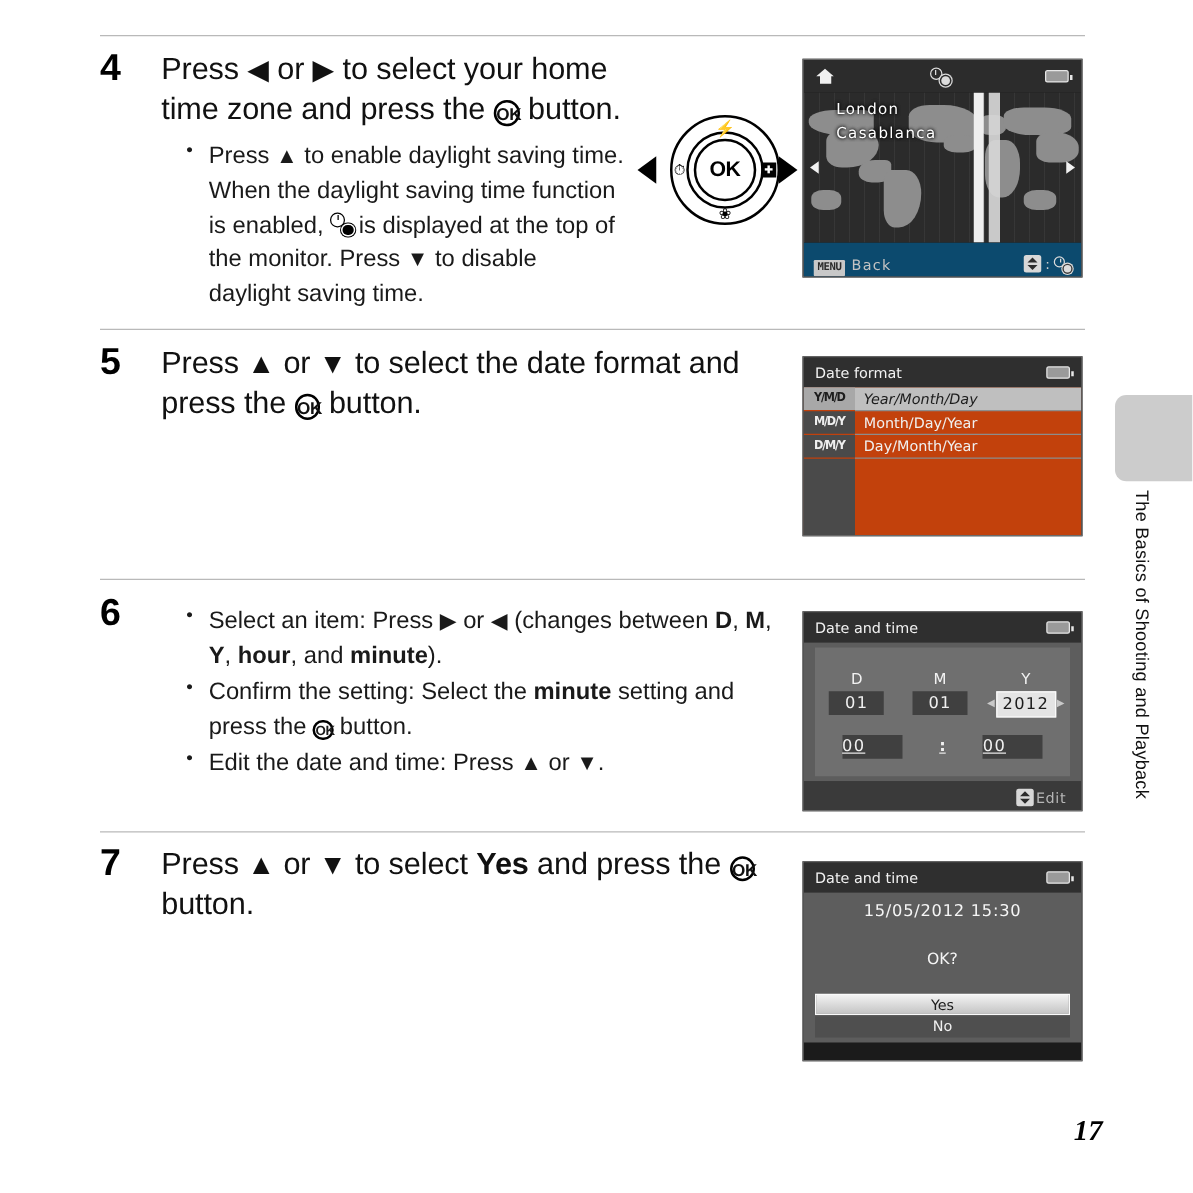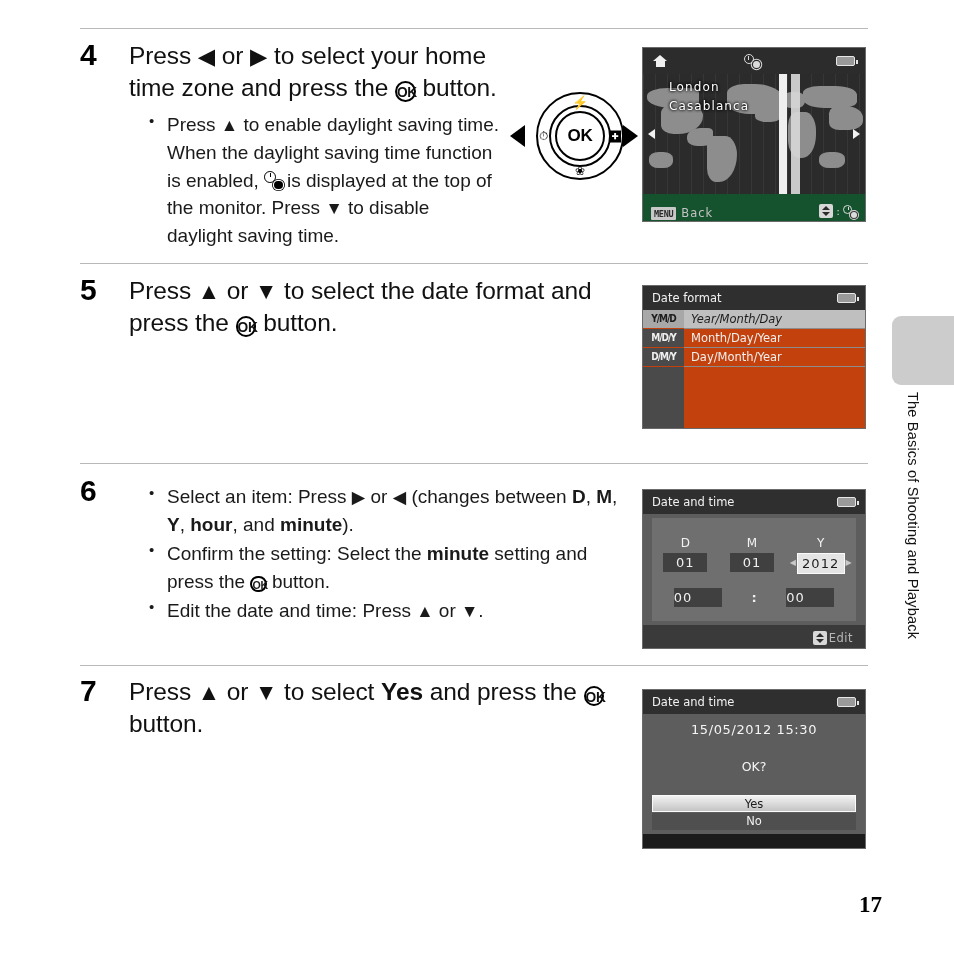--- a/index.html
+++ b/index.html
@@ -170,21 +170,21 @@
     position:absolute; left:26px; font-size:12px; color:#ffffff;
     letter-spacing:1.1px; text-shadow:0 0 3px #000, 0 0 3px #000;
   }
   .wm-arrow {
     position:absolute; top:50%; transform:translateY(-50%);
     width:0; height:0; border-top:5px solid transparent; border-bottom:5px solid transparent;
   }
   .wm-arrow.l { left:5px; border-right:7px solid #f2f2f2; }
   .wm-arrow.r { right:5px; border-left:7px solid #f2f2f2; }
   .wm-bottom {
-    height: 34px; background:#14532d; display:flex; align-items:center;
+    height: 34px; background:#0c4a6e; display:flex; align-items:center;
     justify-content:space-between; padding:0 8px;
   }
   .menu-badge {
     display:inline-block; background:#c8c8c8; color:#2a2a2a; font-size:8.5px;
     font-weight:bold; padding:1.5px 3px; letter-spacing:-0.3px; border-radius:1px;
     font-family:"DejaVu Sans Mono", monospace;
   }
   .back-lbl { font-size:11.5px; color:#c3c3c3; letter-spacing:1px; margin-left:5px; }
   .updown-badge {
     display:inline-block; width:14px; height:14px; background:#d8d8d8; border-radius:2px;
@@ -229,21 +229,21 @@
   .dt-val.active {
     background:#e4e4e4; color:#1c1c1c; border:1.4px solid #fafafa; width:48px;
   }
   .dt-cell .cue {
     position:absolute; top:22px; font-size:8px; color:#c9c9c9;
   }
   .dt-cell .cue.l { left:-7px; }
   .dt-cell .cue.r { right:-7px; }
   .dt-row2 {
     position:absolute; top:70px; left:0; right:0;
-    display:flex; align-items:center; justify-content:center; gap:8px;
+    display:flex; align-items:center; justify-content:center; gap:8px;text-decoration:underline;
   }
   .dt-row2 .dt-val { width:48px; }
   .dt-colon { font-size:13px; color:#f0f0f0; font-weight:bold; }
   .dt-footer {
     height:25px; background:#3a3a3a; display:flex; align-items:center;
     justify-content:flex-end; padding-right:12px;
   }
   .edit-lbl { font-size:11.5px; color:#b7b7b7; letter-spacing:0.5px; margin-left:2px; }
 
   
@@ -270,21 +270,21 @@
   #chapter-text {
     position:absolute; left:893px; top:392px; width:28px; height:300px;
     font-size: 14.5px; color:#111;
     writing-mode: vertical-rl; text-orientation: mixed;
     letter-spacing: 0.2px; white-space: nowrap;
   }
 
   
   #page-number {
     position:absolute; right:72px; bottom:36px;
-    font-size:23px; font-weight:bold;
+    font-size:23px; font-style:italic; font-weight:bold;
     font-family:"Liberation Serif", serif;
   }
 </style>
 </head>
 <body>
 
 <div class="page">
 
   <div class="rule" style="top:28px;"></div>
   <div class="rule" style="top:263px;"></div>

